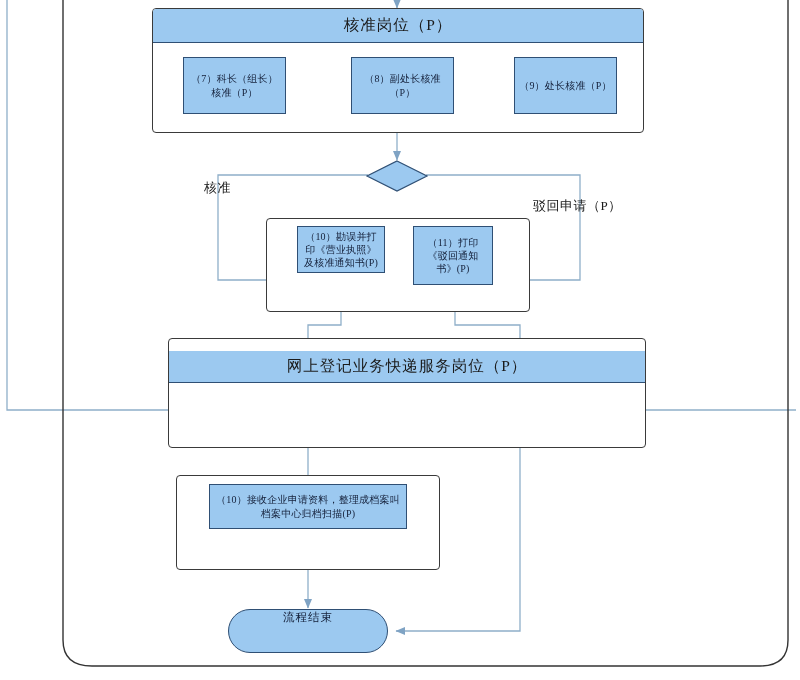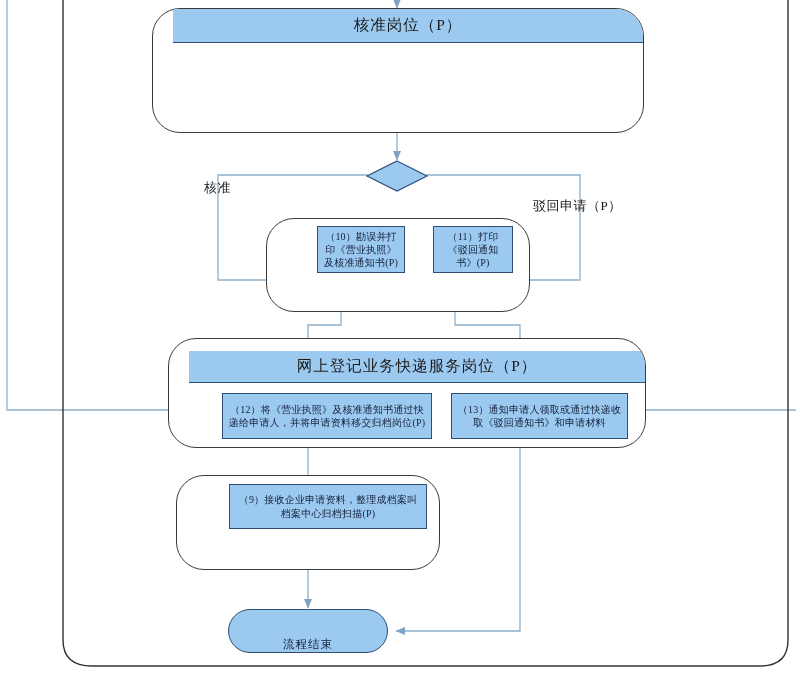--- a/index.html
+++ b/index.html
@@ -23,24 +23,23 @@
     top: 0;
     width: 800px;
     height: 680px;
   }
 
   
   .pool {
     position: absolute;
     box-sizing: border-box;
     border: 1.3px solid #3a3a3a;
-    border-radius: 28px;
+    border-radius: 4px;
     background: #ffffff;
     overflow: hidden;
-    padding-left: 20px;
   }
   .pool-title {
     box-sizing: border-box;
     width: 100%;
     background: #9CC9F0;
     border-bottom: 1.3px solid #2f4f74;
     color: #1b1b1b;
     text-align: center;
     font-size: 15.5px;
     letter-spacing: 1px;
@@ -75,21 +74,21 @@
   
   .terminator {
     position: absolute;
     box-sizing: border-box;
     background: #9CC9F0;
     border: 1.2px solid #2f4f74;
     border-radius: 999px;
     color: #14203a;
     font-size: 11.5px;
     display: flex;
-    align-items: flex-end;
+    align-items: flex-start;
     justify-content: center;
     letter-spacing: 1px;
   }
 
   
   .edge-label {
     position: absolute;
     font-size: 13px;
     color: #1b1b1b;
     white-space: nowrap;
@@ -136,52 +135,55 @@
       <path d="M63,0 L63,640 Q63,666 92,666 L760,666 Q788,666 788,640 L788,0"></path>
     </g>
 
     <g>
       <polygon points="397,161 427,176 397,191 367,176" fill="#9CC9F0" stroke="#2f4f74" stroke-width="1.2"></polygon>
     </g>
   </svg>
 
   <div class="pool" style="left:152px; top:8px; width:492px; height:125px;">
     <div class="pool-title" style="height:34px;">核准岗位（P）</div>
+    <div class="pool-body" style="height:89px;">
+      <div class="task" style="left:30px; top:14px; width:103px; height:57px;">
+        <span>（7）科长（组长）核准（P）</span>
+      </div>
+      <div class="task" style="left:198px; top:14px; width:103px; height:57px;">
+        <span>（8）副处长核准（P）</span>
+      </div>
+      <div class="task" style="left:361px; top:14px; width:103px; height:57px;">
+        <span>（9）处长核准（P）</span>
+      </div>
+    </div>
   </div>
 
   <div class="edge-label" style="left:204px; top:179px;">核准</div>
   <div class="edge-label" style="left:533px; top:197px;">驳回申请（P）</div>
 
   <div class="pool" style="left:266px; top:218px; width:264px; height:94px;">
     <div class="pool-body" style="height:60px;">
       <div class="task" style="left:30px; top:7px; width:88px; height:47px;">
         <span>（10）勘误并打印《营业执照》及核准通知书(P)</span>
       </div>
-      <div class="task" style="left:146px; top:7px; width:80px; height:47px;">
+      <div class="task" style="left:146px; top:7px; width:80px; height:59px;">
         <span>（11）打印《驳回通知书》(P)</span>
       </div>
     </div>
   </div>
 
   <div class="pool" style="left:168px; top:338px; width:478px; height:110px;">
     <div class="pool-title" style="height:32px;margin-top:12px;">网上登记业务快递服务岗位（P）</div>
-    <div class="pool-body" style="height:76px;">
-      <div class="task" style="left:33px; top:10px; width:210px; height:46px;">
-        <span>（12）将《营业执照》及核准通知书通过快递给申请人，并将申请资料移交归档岗位(P)</span>
-      </div>
-      <div class="task" style="left:262px; top:10px; width:177px; height:46px;">
-        <span>（13）通知申请人领取或通过快递收取《驳回通知书》和申请材料</span>
-      </div>
-    </div>
   </div>
 
   <div class="pool" style="left:176px; top:475px; width:264px; height:95px;">
     <div class="pool-body" style="height:61px;">
       <div class="task" style="left:32px; top:8px; width:198px; height:45px;">
-        <span>（9）接收企业申请资料，整理成档案叫档案中心归档扫描(P)</span>
+        <span>（10）接收企业申请资料，整理成档案叫档案中心归档扫描(P)</span>
       </div>
     </div>
   </div>
 
   <div class="terminator" style="left:228px; top:609px; width:160px; height:44px;">
     <span>流程结束</span>
   </div>
 
 </div>
 

